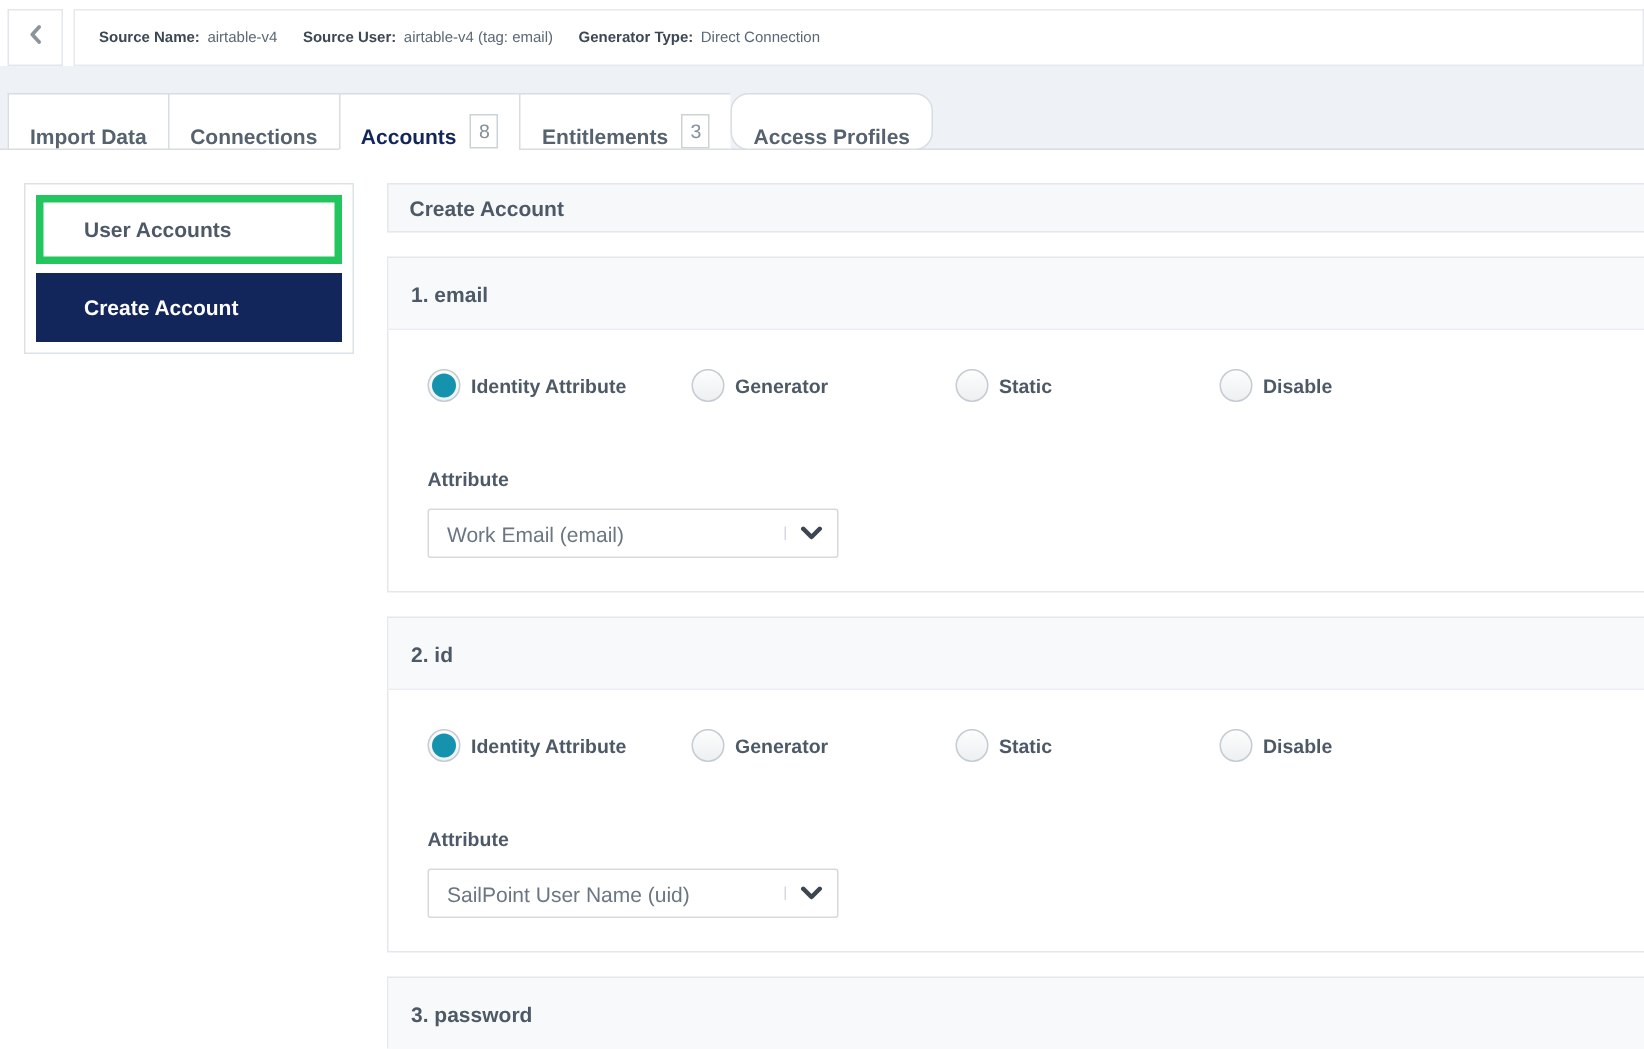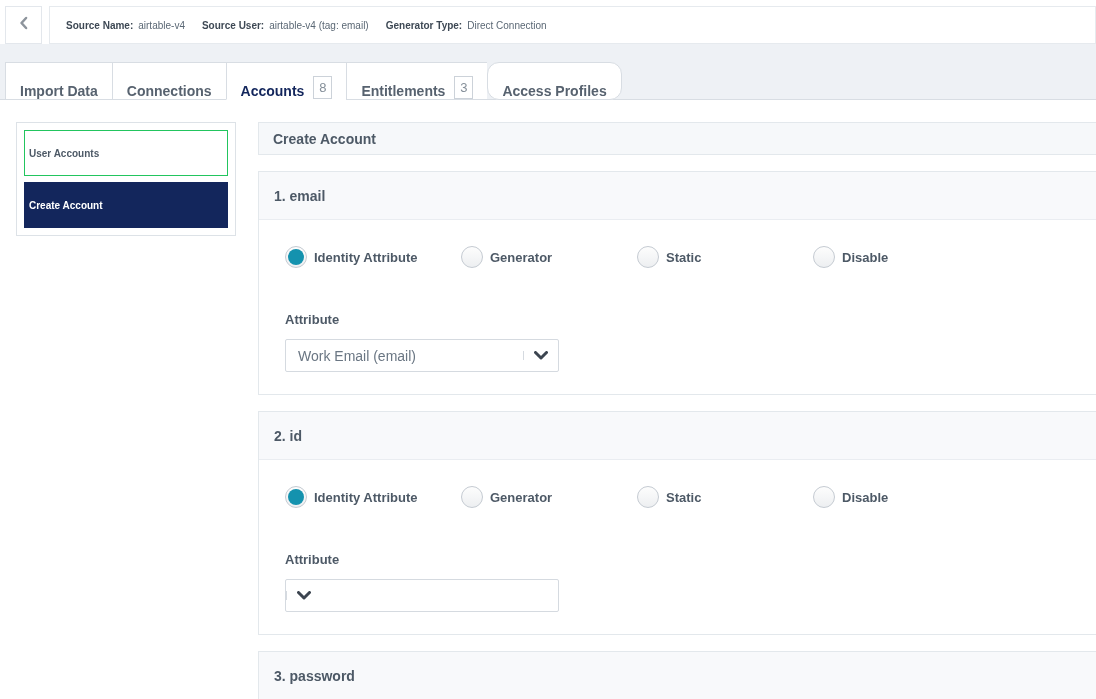--- a/index.html
+++ b/index.html
@@ -30,22 +30,22 @@
     color:#57626f; cursor:pointer; white-space:nowrap; }
   .tab:last-child { border-right:1px solid #d8dde3;border-radius:12px; }
   .tab.active { color:#13265c; border-bottom-color:#fff; }
   .tab-badge { min-width:19px; height:23px; padding:0 4px; border:1px solid #ccd2d9;
     background:#fff; color:#858f99; font-weight:normal; font-size:13px;
     display:flex; align-items:center; justify-content:center; }
 
   
   .sidebar { position:absolute; left:16px; top:122px; width:220px; z-index:2;
     background:#fff; border:1px solid #dde2e7; padding:7px; }
-  .side-item { height:46px; border:1px solid #22c55e; background:#fff; display:flex;
-    align-items:center; padding-left:4px; font-weight:bold; font-size:10px;
+  .side-item { height:46px; border:5px solid #22c55e; background:#fff; display:flex;
+    align-items:center; padding-left:27px; font-weight:bold; font-size:14px;
     color:#4d5966; margin-bottom:6px; cursor:pointer; }
   .side-item:last-child { margin-bottom:0; }
   .side-item.active { background:#13265c; border-color:#13265c; color:#fff; }
 
   
   .main { position:absolute; left:258px; top:122px; width:860px; z-index:2; }
   .panel-title { height:33px; background:#f6f8fa; border:1px solid #e3e8ec;
     display:flex; align-items:center; padding-left:14px; font-weight:bold;
     font-size:14px; color:#4d5966; }
   .card { margin-top:16px; border:1px solid #e3e8ec; background:#fff; }
@@ -181,20 +181,21 @@
           <span class="radio-label">Static</span>
         </label>
         <label class="radio-opt">
           <span class="radio"></span>
           <span class="radio-label">Disable</span>
         </label>
       </div>
       <div class="attr-block">
         <div class="field-label">Attribute</div>
         <div class="select">
+          <span class="select-value">SailPoint User Name (uid)</span>
           <span class="select-caret">
             <svg width="14" height="9" viewBox="0 0 14 9">
                 <path d="M1.5 1.5 L7 7 L12.5 1.5" fill="none" stroke="#3c4550" stroke-width="3" stroke-linecap="round" stroke-linejoin="round"></path>
               </svg>
           </span>
         </div>
       </div>
     </div>
   </div>
 

